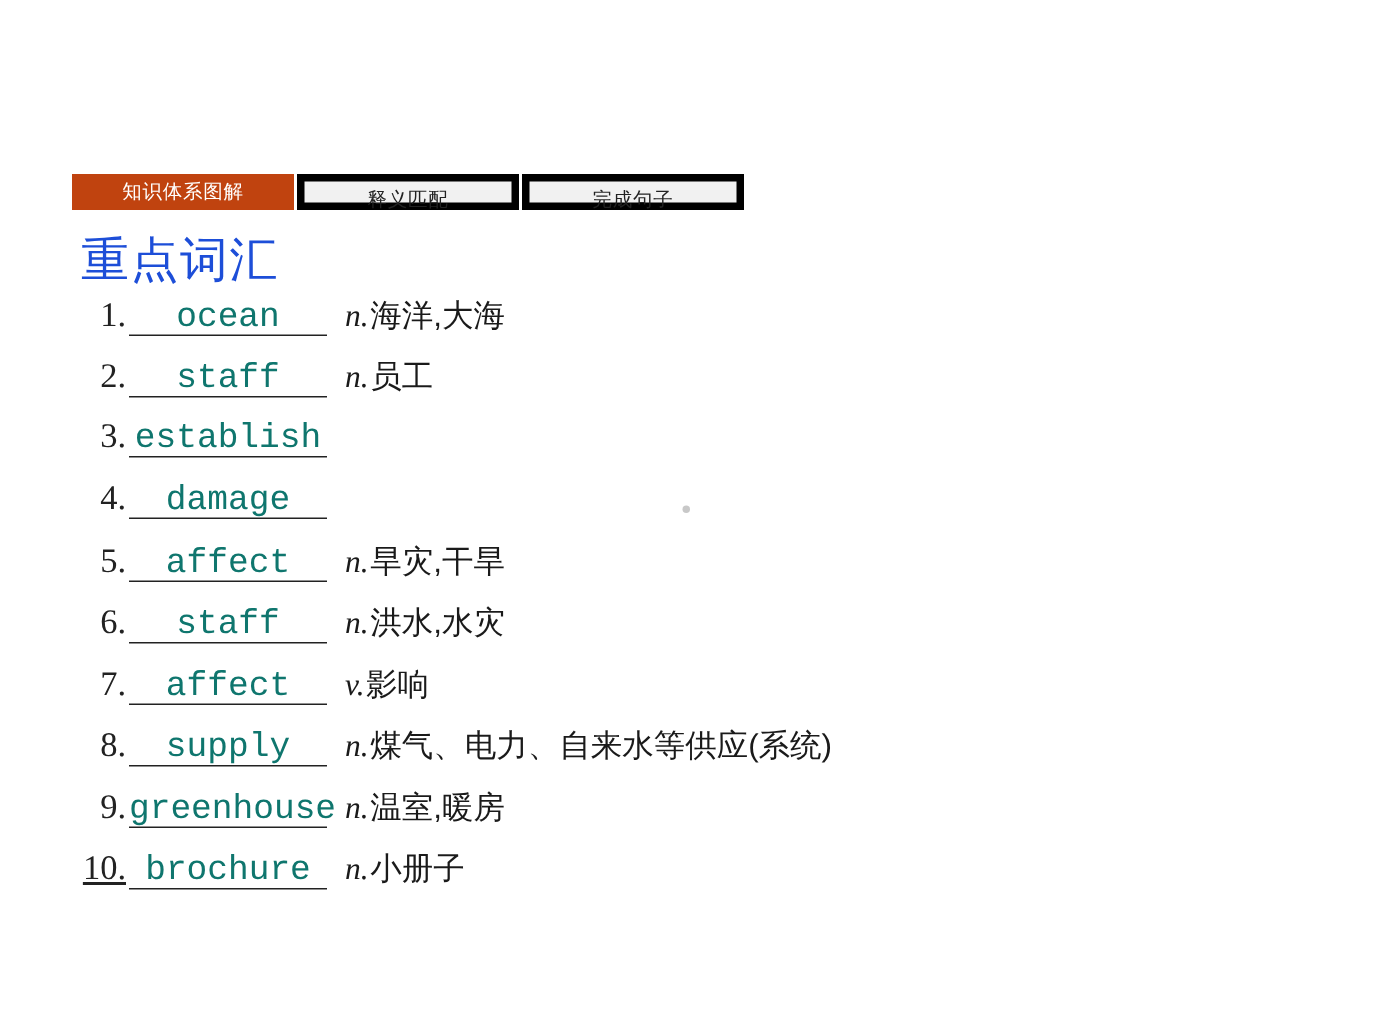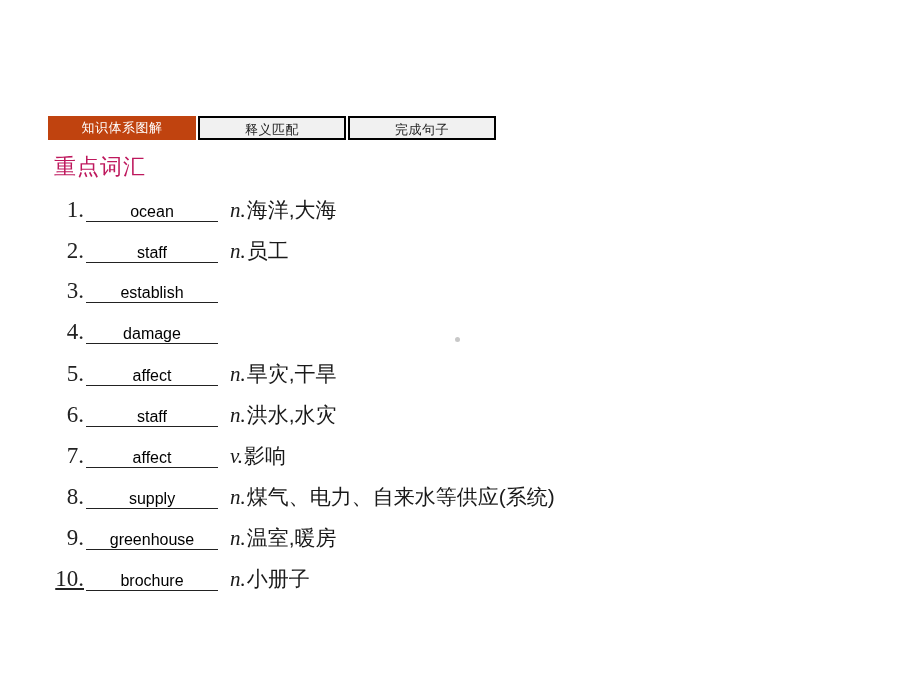--- a/index.html
+++ b/index.html
@@ -35,30 +35,30 @@
   .tab-active {
     width: 148px;
     background: #c0430f;
     color: #ffffff;
     border: none;
   }
   .tab-idle {
     width: 148px;
     background: #f1f1f1;
     color: #222222;
-    border: 2px solid #000000;
+    border: 5px solid #000000;
   }
 
   
   .section-title {
     position: absolute;
     left: 54px;
     top: 152px;
-    font-size: 22px;
-    color: #be185d;
+    font-size: 32px;
+    color: #1d4ed8;
     letter-spacing: 1px;
     font-family: "Liberation Sans", sans-serif;
   }
 
   
   .vocab-list {
     position: absolute;
     left: 54px;
     top: 196px;
     width: 820px;
@@ -84,23 +84,23 @@
   .vocab-blank {
     display: inline-block;
     border-bottom: 1.6px solid #222222;
     width: 132px;
     text-align: center;
     flex: 0 0 auto;
     margin-left: 2px;
     position: relative;
   }
   .vocab-answer {
-    font-family: Liberation Sans, sans-serif;
-    font-size: 16px;
-    color: #000000;
+    font-family: Liberation Mono, monospace;
+    font-size: 23px;
+    color: #0f766e;
     line-height: 1.05;
     display: inline-block;
     white-space: nowrap;
   }
   .vocab-def {
     margin-left: 12px;
     font-size: 21px;
     color: #1a1a1a;
     white-space: nowrap;
     font-family: "Liberation Sans", sans-serif;

